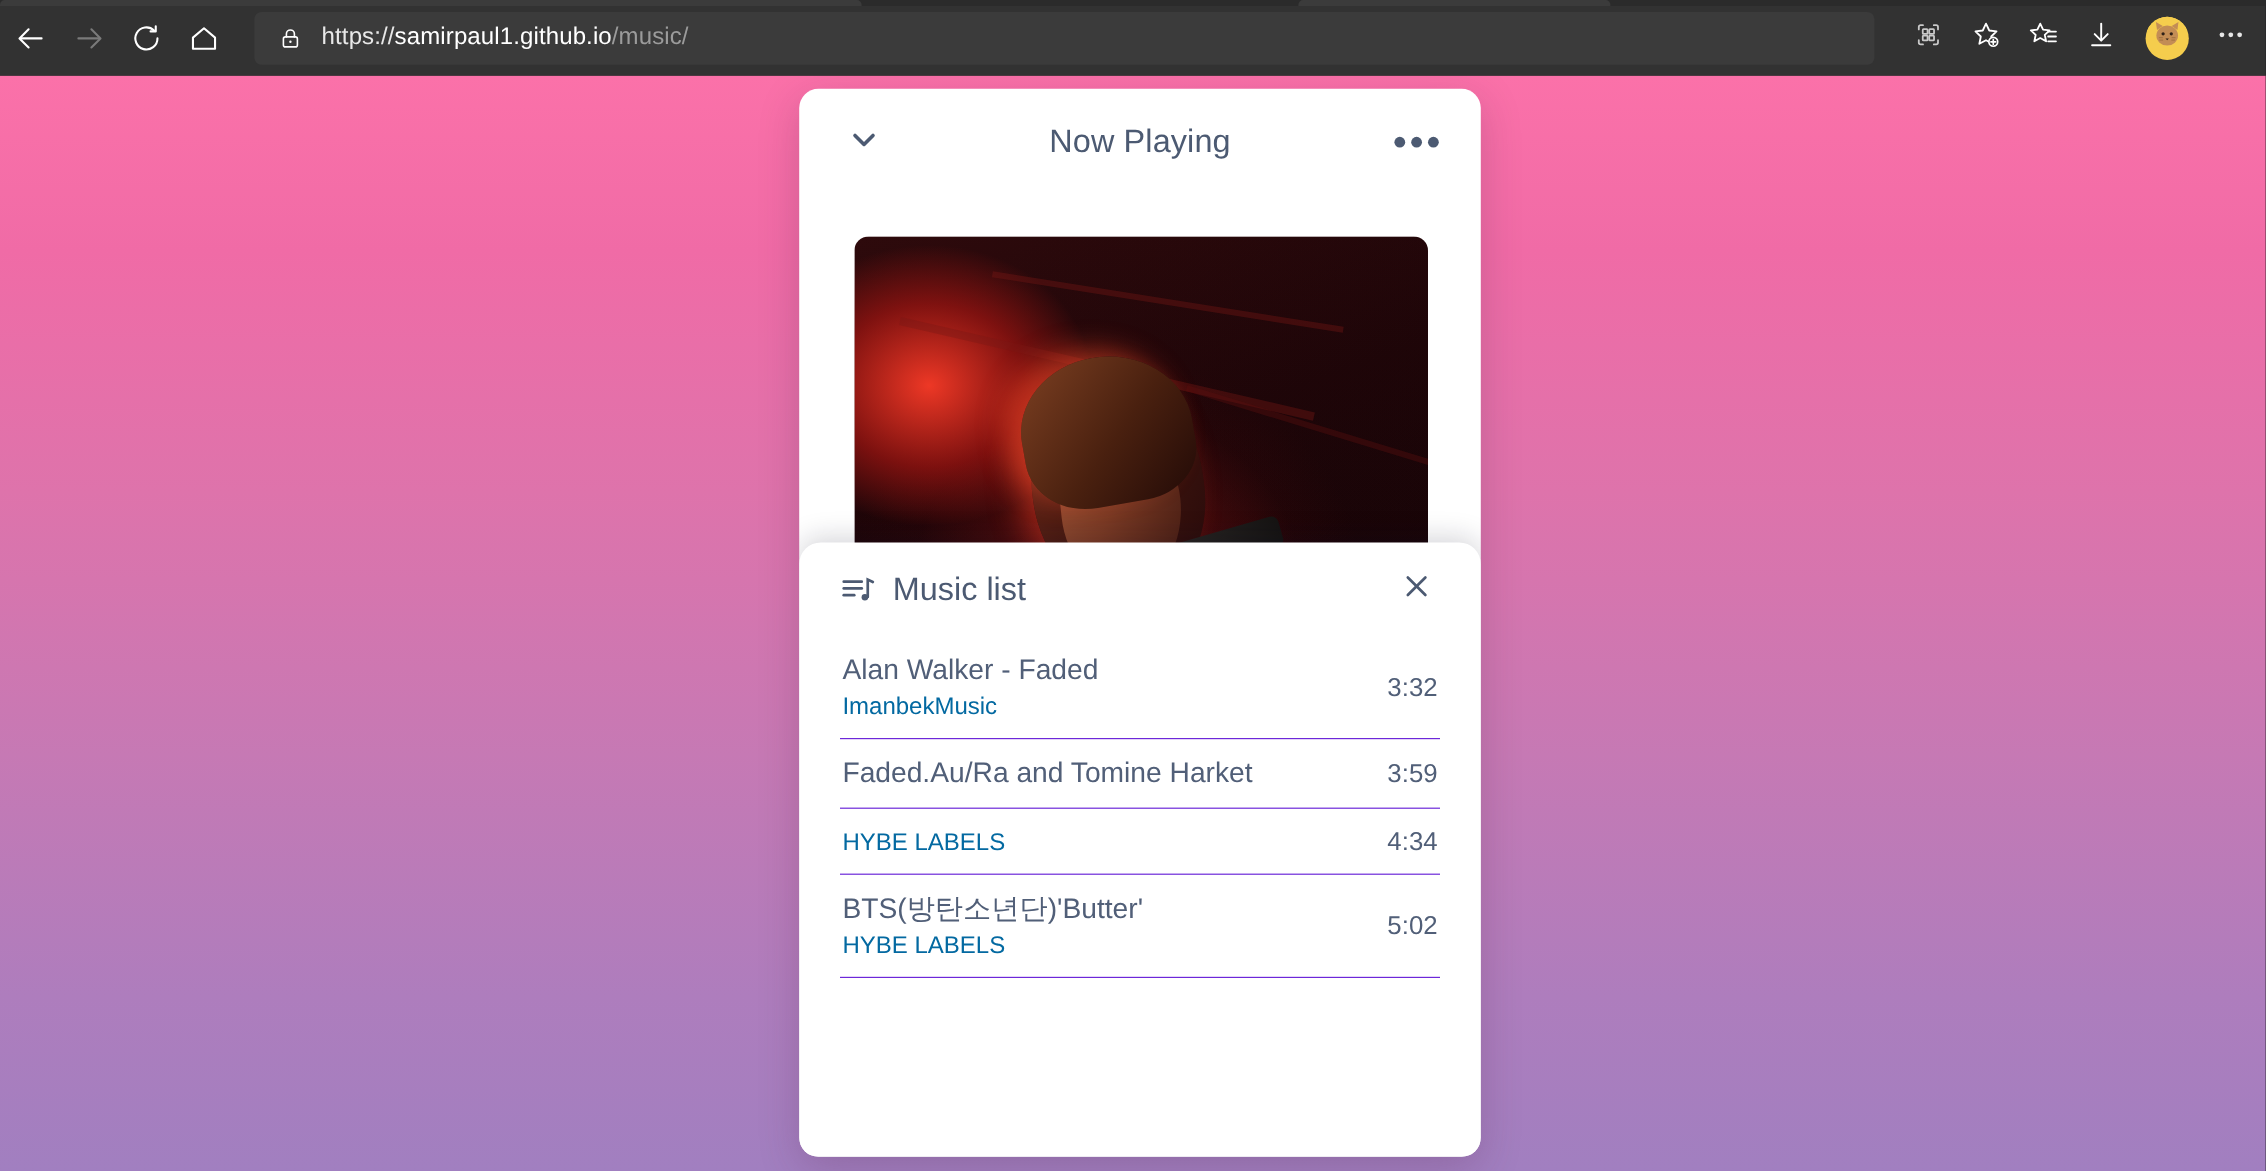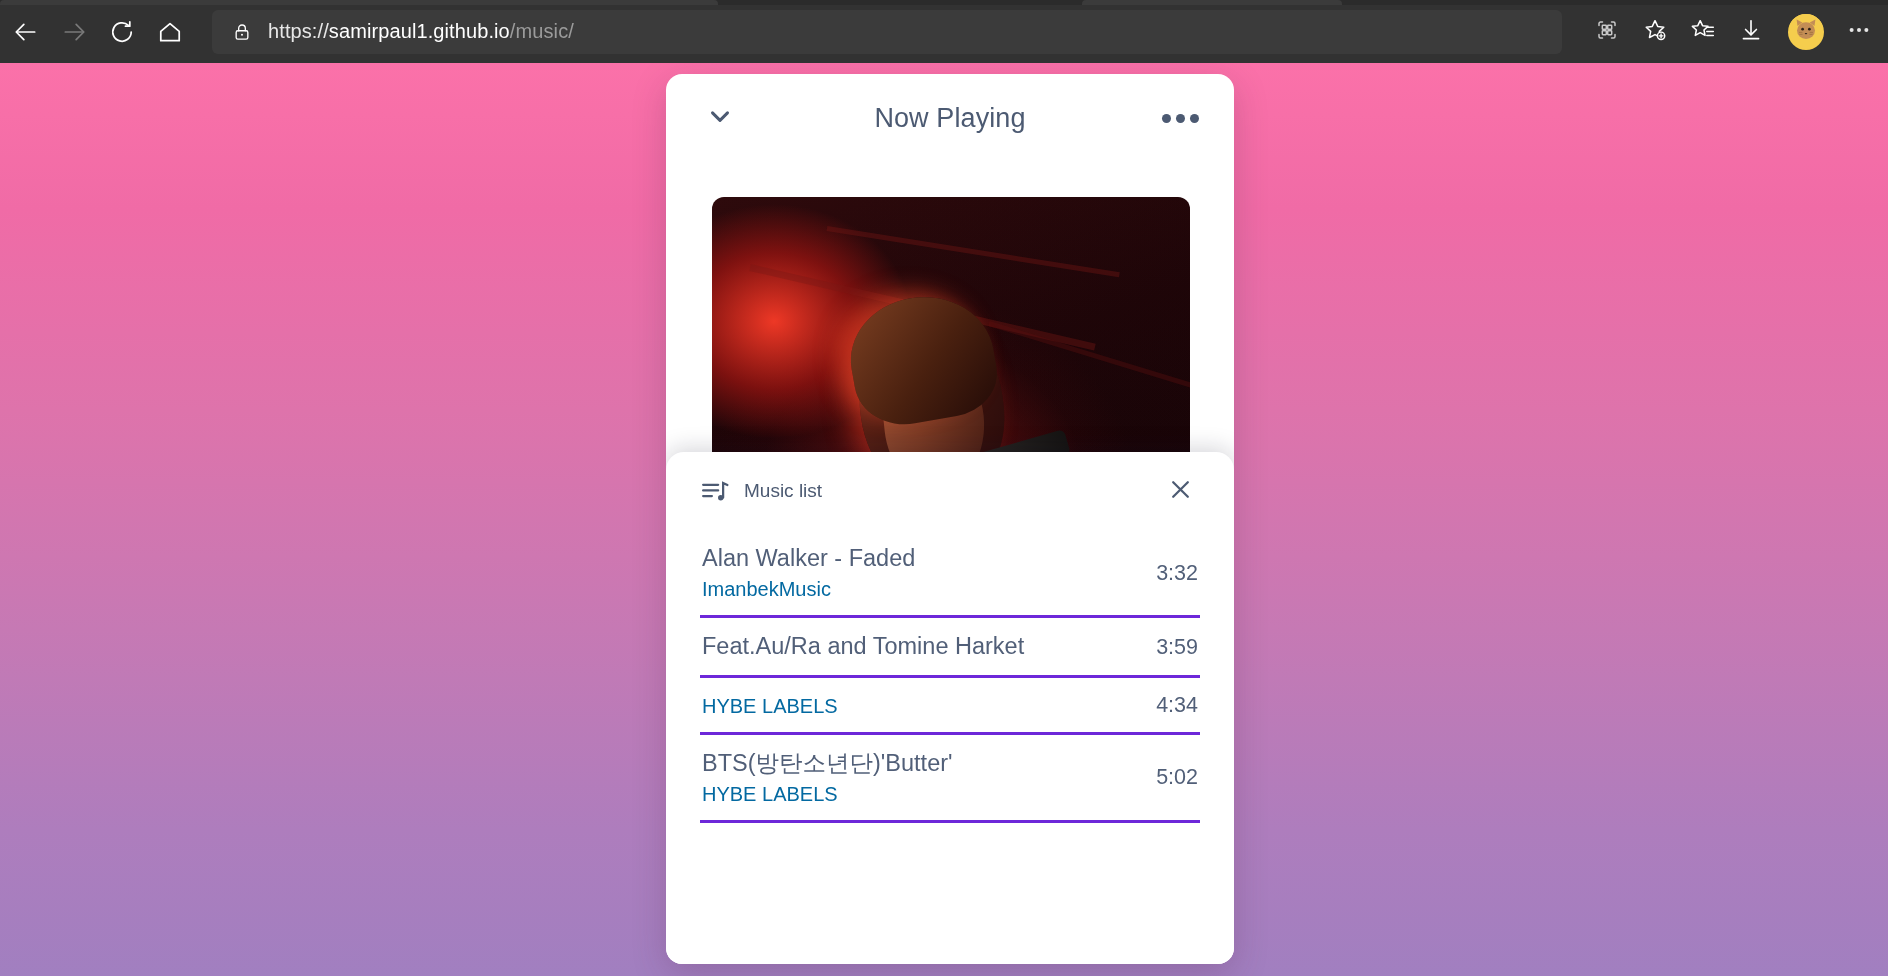--- a/index.html
+++ b/index.html
@@ -263,37 +263,37 @@
     padding: 0 34px;
   }
   #music-list-header {
     height: 78px;
     display: flex;
     align-items: center;
     gap: 14px;
   }
   #queue-icon { flex: 0 0 auto; display: flex; }
   #music-list-title {
-    font-size: 19px;
+    font-size: 27px;
     color: #4c5a72;
     flex: 1 1 auto;
   }
   #close-list-btn {
     width: 40px; height: 40px;
     display: flex; align-items: center; justify-content: center;
     cursor: pointer;
     flex: 0 0 auto;
   }
 
   #track-list { list-style: none; }
   .track-row {
     display: flex;
     align-items: center;
     padding: 13px 2px 12px 2px;
-    border-bottom: 3px solid #6d28d9;
+    border-bottom: 1px solid #6d28d9;
     cursor: pointer;
   }
   .track-main { flex: 1 1 auto; min-width: 0; }
   .track-title {
     font-size: 23.5px;
     color: #515f78;
     line-height: 1.34;
     white-space: nowrap;
   }
   .track-artist {
@@ -494,21 +494,21 @@
       <ul id="track-list">
         <li class="track-row">
           <div class="track-main">
             <div class="track-title">Alan Walker - Faded</div>
             <div class="track-artist">ImanbekMusic</div>
           </div>
           <div class="track-duration">3:32</div>
         </li>
         <li class="track-row">
           <div class="track-main">
-            <div class="track-title">Feat.Au/Ra and Tomine Harket</div>
+            <div class="track-title">Faded.Au/Ra and Tomine Harket</div>
           </div>
           <div class="track-duration">3:59</div>
         </li>
         <li class="track-row">
           <div class="track-main">
             <div class="track-artist">HYBE LABELS</div>
           </div>
           <div class="track-duration">4:34</div>
         </li>
         <li class="track-row">

